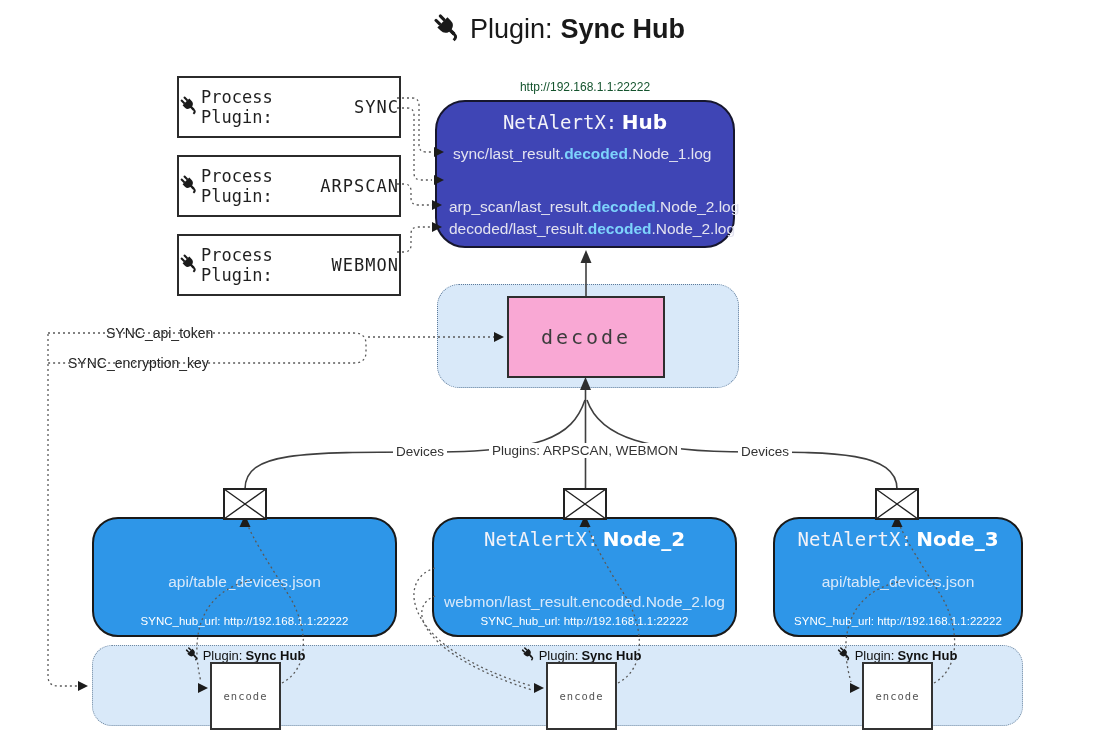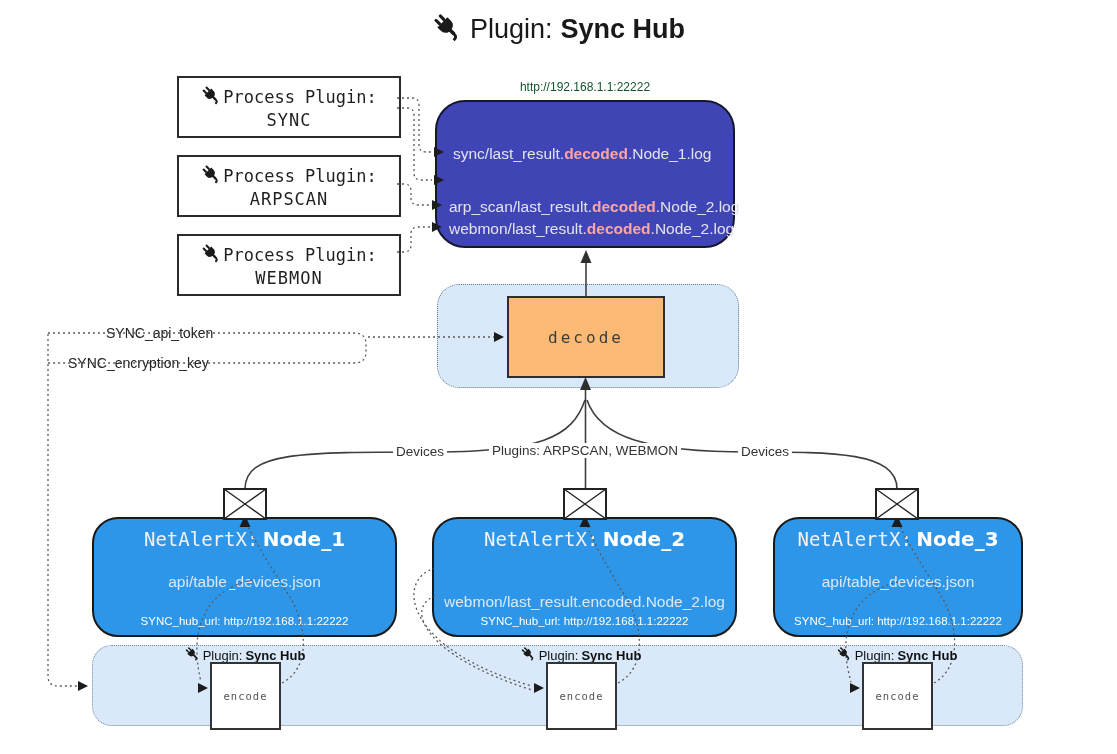--- a/index.html
+++ b/index.html
@@ -8,37 +8,37 @@
   .abs{position:absolute;}
   .mono{font-family:"DejaVu Sans Mono",monospace;}
 
   
   #title-bar{top:12px;left:0;width:100%;display:flex;justify-content:center;align-items:center;gap:8px;color:#191919;}
   #title-bar .t-reg{font-size:27px;}
   #title-bar .t-bold{font-size:27px;font-weight:bold;}
 
   
   .pbox{left:177px;width:220px;height:58px;background:#fff;border:2px solid #2b2b2b;
-        display:flex;flex-direction:column;align-items:center;justify-content:center;color:#1f1f1f;}
+        display:flex;flex-direction:row;align-items:center;justify-content:center;color:#1f1f1f;}
   .pbox .row1{display:flex;align-items:center;gap:2px;font-size:17px;}
   .pbox .row2{font-size:17px;letter-spacing:1px;}
 
   
   #hub-url{top:80px;left:435px;width:300px;text-align:center;font-size:12px;color:#14532d;}
   #hub-box{left:435px;top:100px;width:300px;height:148px;background:#3f45b5;border:2px solid #16162e;border-radius:30px;box-sizing:border-box;}
   .node-title{position:absolute;top:8px;left:0;width:100%;text-align:center;color:#fff;}
   .node-title .pfx{font-family:"DejaVu Sans Mono",monospace;font-size:19px;color:#f2f2f8;}
   .node-title .nm{font-family:"DejaVu Sans",sans-serif;font-size:20px;font-weight:bold;color:#fff;}
   .hub-log{position:absolute;left:16px;white-space:nowrap;font-size:15.5px;color:#e3e3f0;}
-  .hub-log b{color:#fca5a5;}
+  .hub-log b{color:#7dd3fc;}
 
   
   #decode-wrap{left:437px;top:284px;width:302px;height:104px;background:#d9e9f9;border:1.5px dotted #5d7a99;border-radius:22px;box-sizing:border-box;}
-  #decode-box{left:507px;top:296px;width:158px;height:82px;background:#fdba74;border:2px solid #2e2e2e;box-sizing:border-box;
-              display:flex;align-items:center;justify-content:center;font-size:16px;letter-spacing:3px;color:#3c3c3c;}
+  #decode-box{left:507px;top:296px;width:158px;height:82px;background:#f9a8d4;border:2px solid #2e2e2e;box-sizing:border-box;
+              display:flex;align-items:center;justify-content:center;font-size:20px;letter-spacing:3px;color:#3c3c3c;}
 
   
   .wlabel{background:#fff;padding:0 4px;font-size:14px;color:#222;white-space:nowrap;}
   .elabel{background:#fff;padding:0 3px;font-size:13.5px;color:#333;white-space:nowrap;transform:translateX(-50%);}
 
   
   .node{top:517px;height:120px;background:#2e96e8;border:2px solid #191919;border-radius:26px;box-sizing:border-box;}
   .node-file{position:absolute;left:0;width:100%;text-align:center;font-size:15.5px;color:#d9e9fa;white-space:nowrap;}
   .node-url{position:absolute;bottom:8px;left:0;width:100%;text-align:center;font-size:11.5px;color:#fff;white-space:nowrap;}
 
@@ -104,40 +104,40 @@
       <span class="plug"><svg width="20" height="20">
             <use href="#plug-sym"></use>
           </svg></span>
       <span class="mono">Process Plugin:</span>
     </div>
     <div class="row2 mono">WEBMON</div>
   </div>
 
   <div id="hub-url" class="abs">http://192.168.1.1:22222</div>
   <div id="hub-box" class="abs">
+    <div class="node-title">
+      <span class="pfx">NetAlertX:</span>
+      <span class="nm">Hub</span>
+    </div>
     <div class="hub-log" style="top:43px"><span>sync/last_result.</span><b>decoded</b><span>.Node_1.log</span></div>
     <div class="hub-log" style="top:96px;left:12px"><span>arp_scan/last_result.</span><b>decoded</b><span>.Node_2.log</span></div>
-    <div class="hub-log" style="top:118px;left:12px"><span>webmon/last_result.</span><b>decoded</b><span>.Node_2.log</span></div>
+    <div class="hub-log" style="top:118px;left:12px"><span>decoded/last_result.</span><b>decoded</b><span>.Node_2.log</span></div>
   </div>
 
   <div id="decode-wrap" class="abs"></div>
   <div id="decode-box" class="abs mono">decode</div>
 
   <div class="abs wlabel" style="left:102px;top:325px">SYNC_api_token</div>
   <div class="abs wlabel" style="left:64px;top:355px">SYNC_encryption_key</div>
 
   <div class="abs elabel z6" style="left:420px;top:444px">Devices</div>
   <div class="abs elabel z6" style="left:585px;top:443px">Plugins: ARPSCAN, WEBMON</div>
   <div class="abs elabel z6" style="left:765px;top:444px">Devices</div>
 
   <div class="abs node" style="left:92px;width:305px">
-    <div class="node-title">
-      <span class="pfx">NetAlertX:</span>
-      <span class="nm">Node_1</span>
-    </div>
     <div class="node-file" style="top:54px">api/table_devices.json</div>
     <div class="node-url">SYNC_hub_url: http://192.168.1.1:22222</div>
   </div>
   <div class="abs node" style="left:432px;width:305px">
     <div class="node-title">
       <span class="pfx">NetAlertX:</span>
       <span class="nm">Node_2</span>
     </div>
     <div class="node-file" style="top:74px">webmon/last_result.encoded.Node_2.log</div>
     <div class="node-url">SYNC_hub_url: http://192.168.1.1:22222</div>

